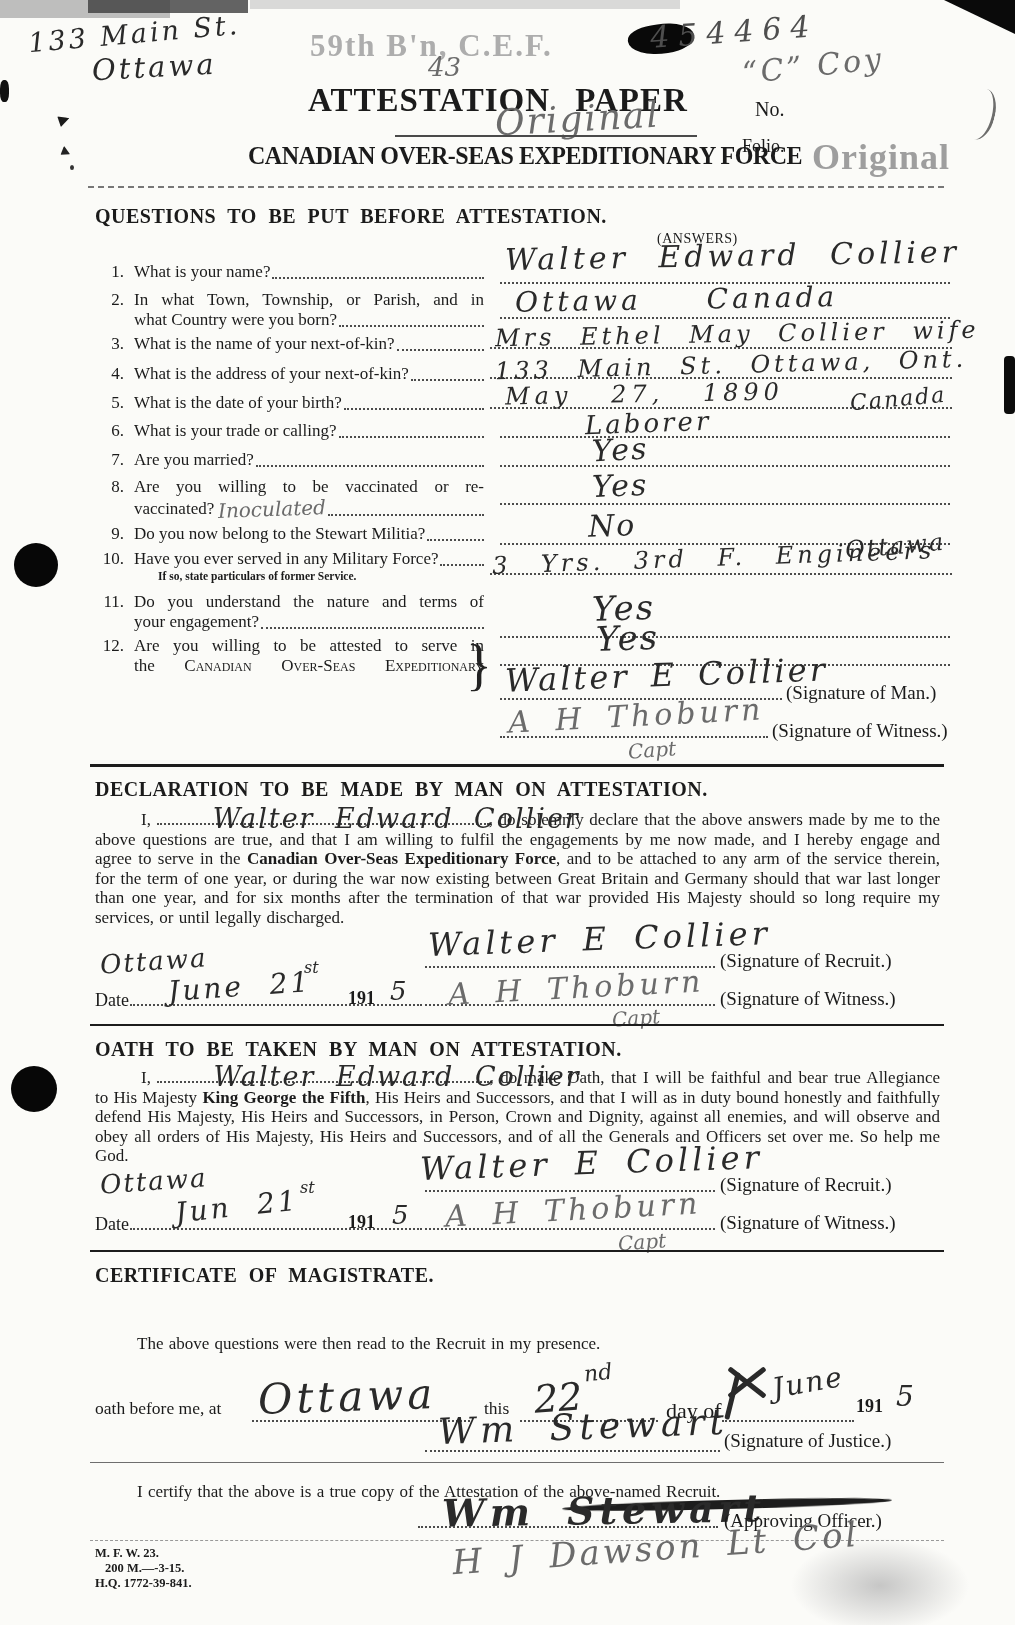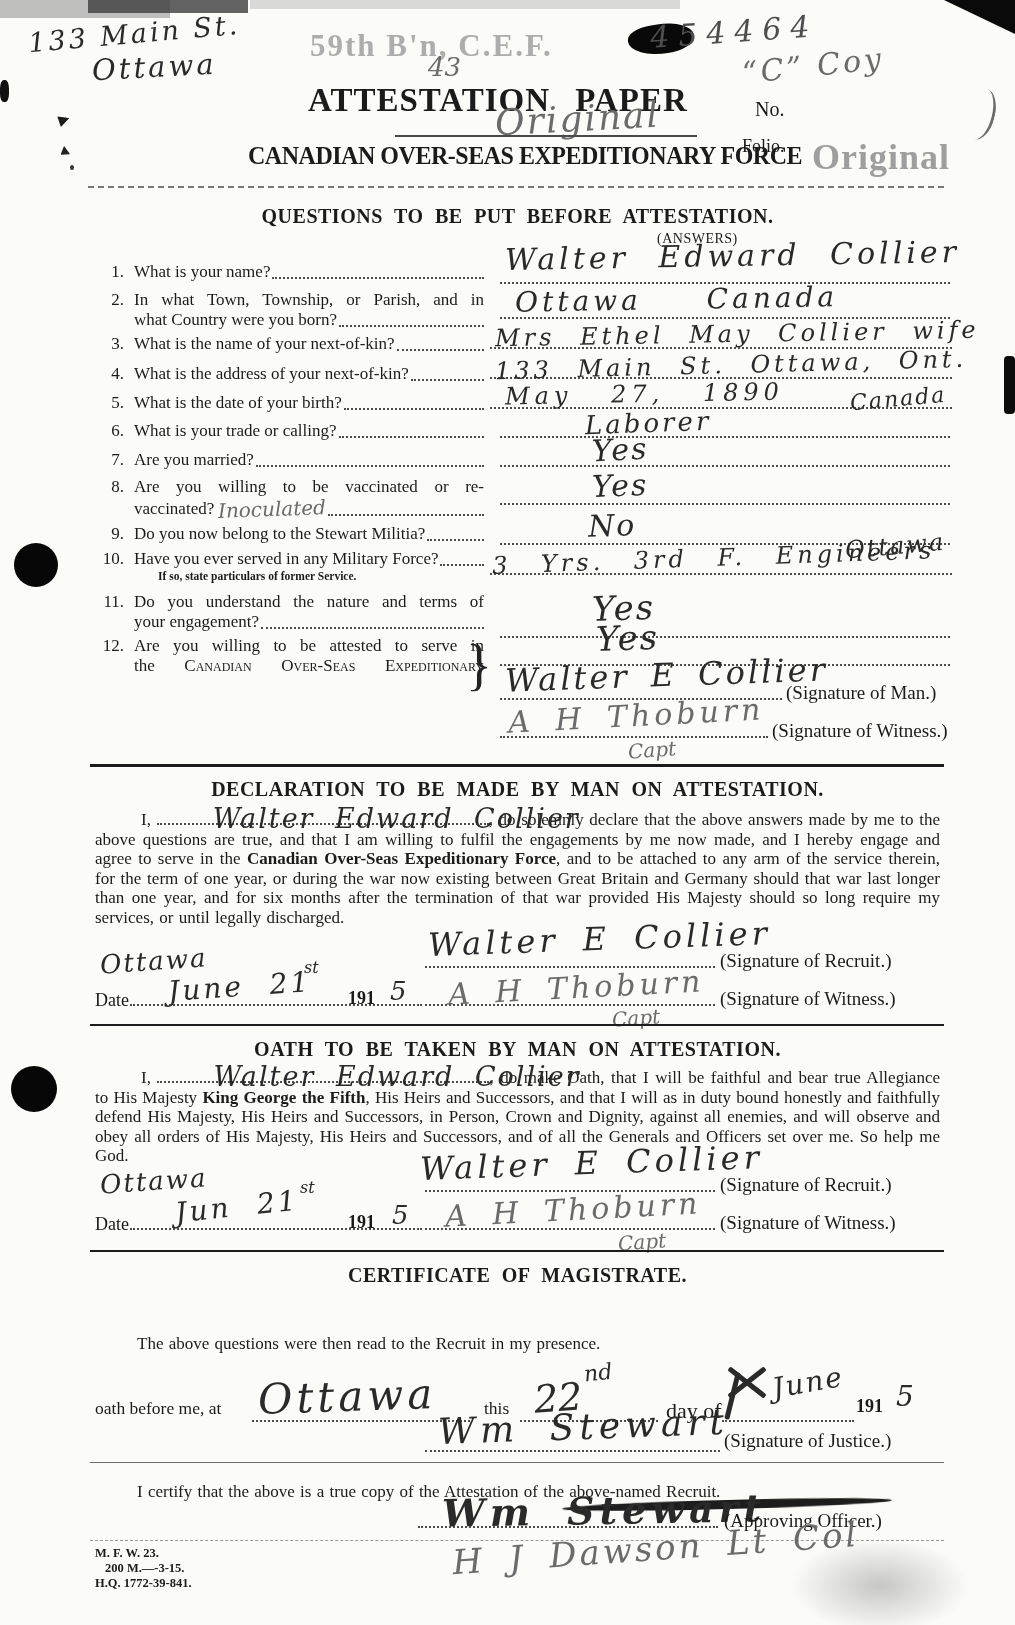--- a/index.html
+++ b/index.html
@@ -18,21 +18,21 @@
   .q-body{margin-left:38px;}
   .q-flex{display:flex;align-items:flex-end;}
   .q-text{white-space:nowrap;}
   .dots{flex:1;border-bottom:2px dotted #4c4c4c;margin:0 0 3px 2px;min-width:6px;}
   .just-line{display:block;text-align:justify;text-align-last:justify;}
   .sc{font-variant:small-caps;}
   .q-note{font-size:11.5px;font-weight:bold;margin-left:24px;margin-top:1px;white-space:nowrap;}
   .punch{position:absolute;background:#070707;border-radius:50%;}
   .inline-name{display:inline-block;width:332px;height:17px;border-bottom:2px dotted #4c4c4c;position:relative;vertical-align:baseline;}
   .inline-name .hw{position:absolute;left:10px;bottom:-5px;font-size:27px;letter-spacing:2px;word-spacing:10px;}
-  .heading{position:absolute;left:95px;width:845px;text-align:center;font-weight:bold;font-size:20px;
+  .heading{position:absolute;left:95px;width:845px;font-weight:bold;font-size:20px;
            letter-spacing:.5px;word-spacing:6px;white-space:nowrap;}
   .siglabel{position:absolute;font-size:19px;white-space:nowrap;}
   .xbar{position:absolute;background:#2a2a2a;border-radius:2px;}
   .smudge{position:absolute;}
 </style>
 </head>
 <body>
 
 <div class="page">
 

